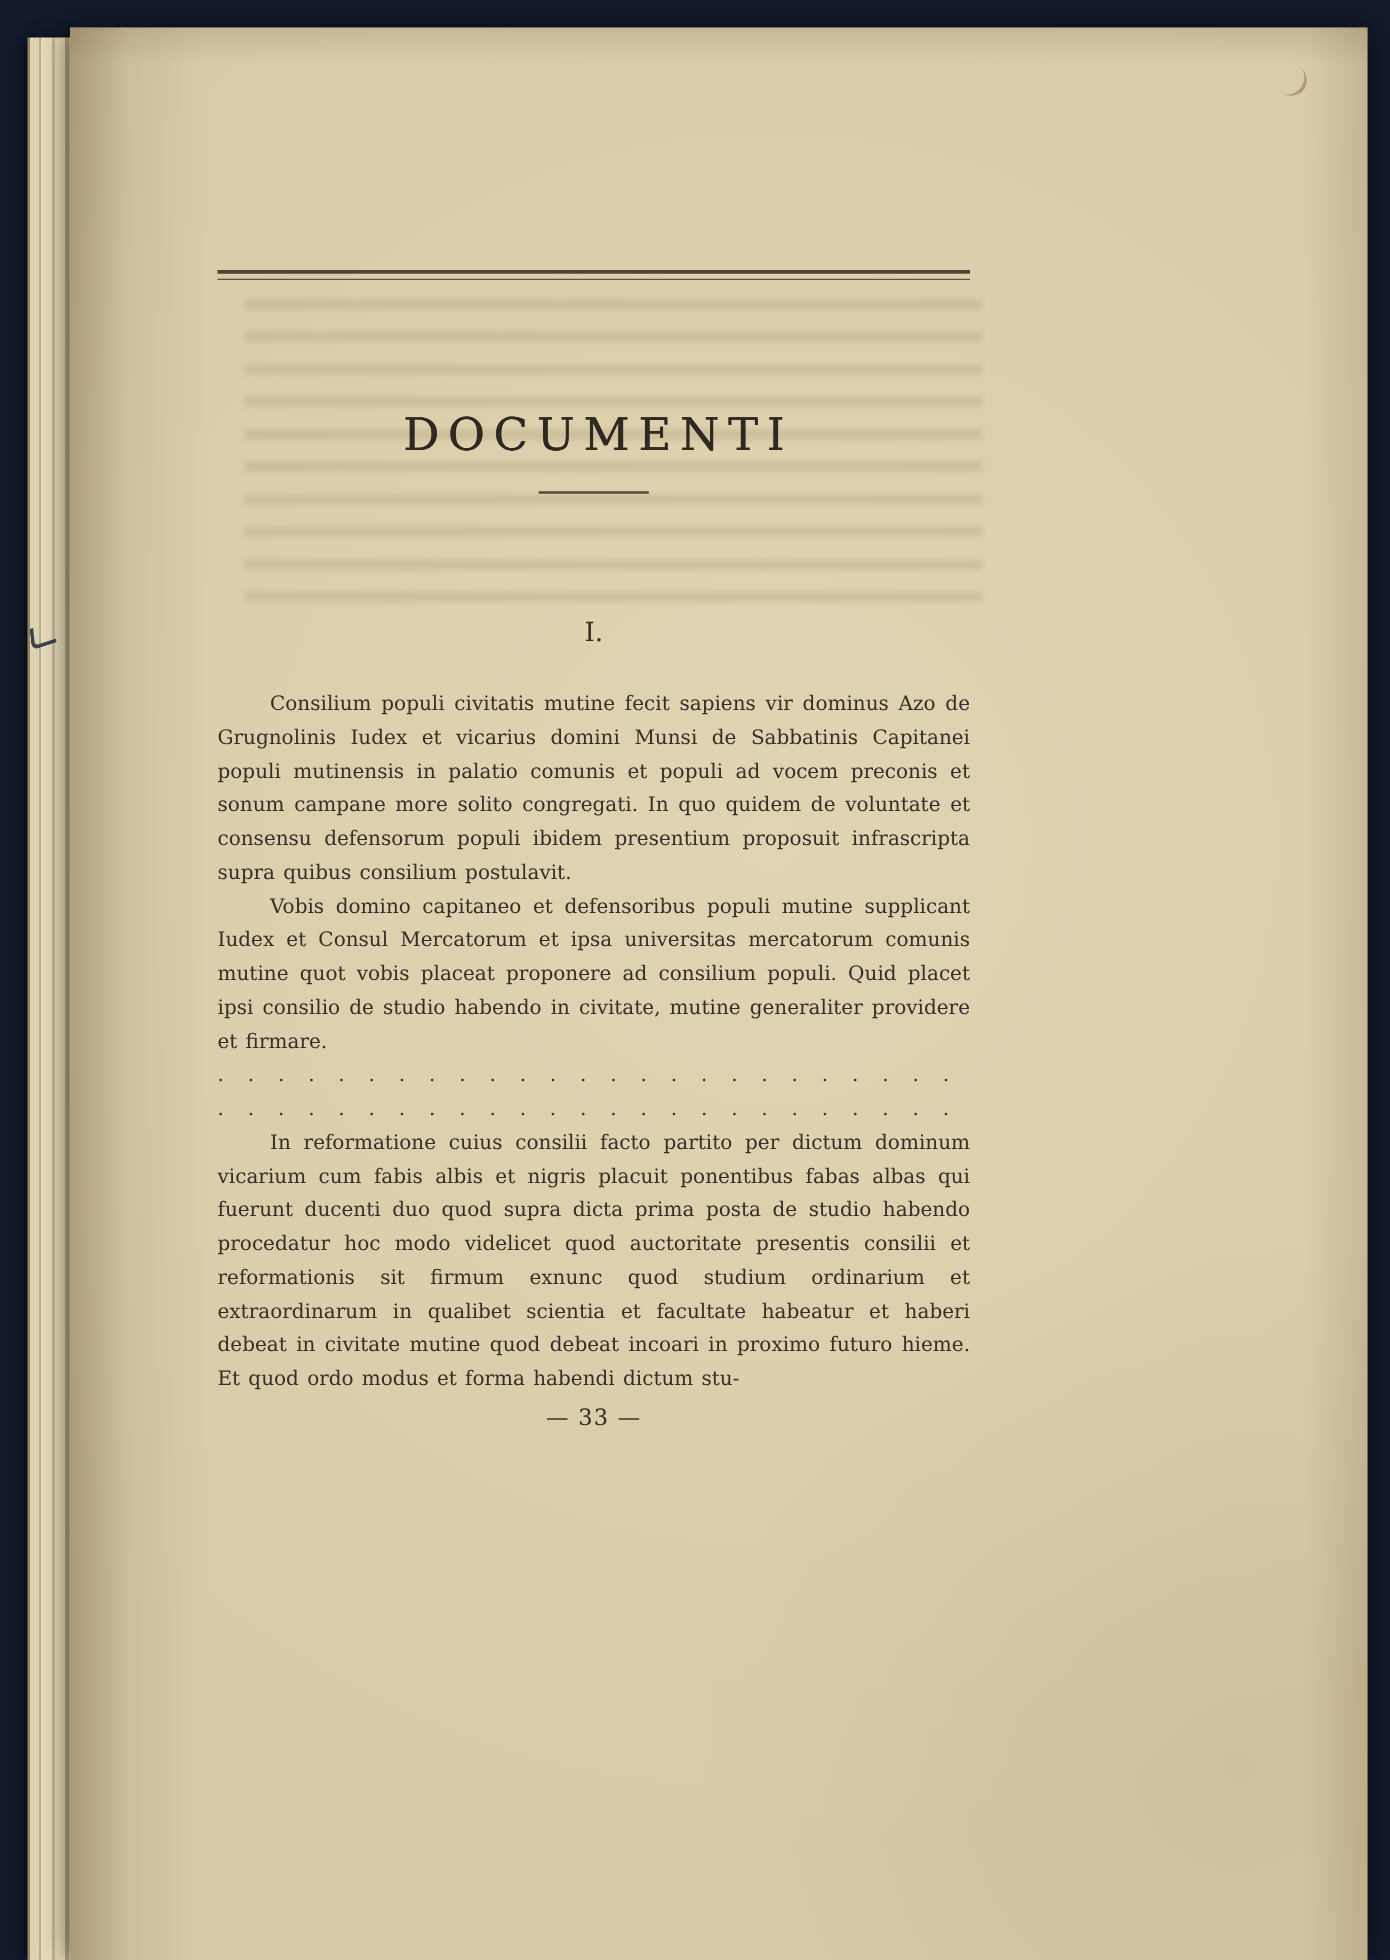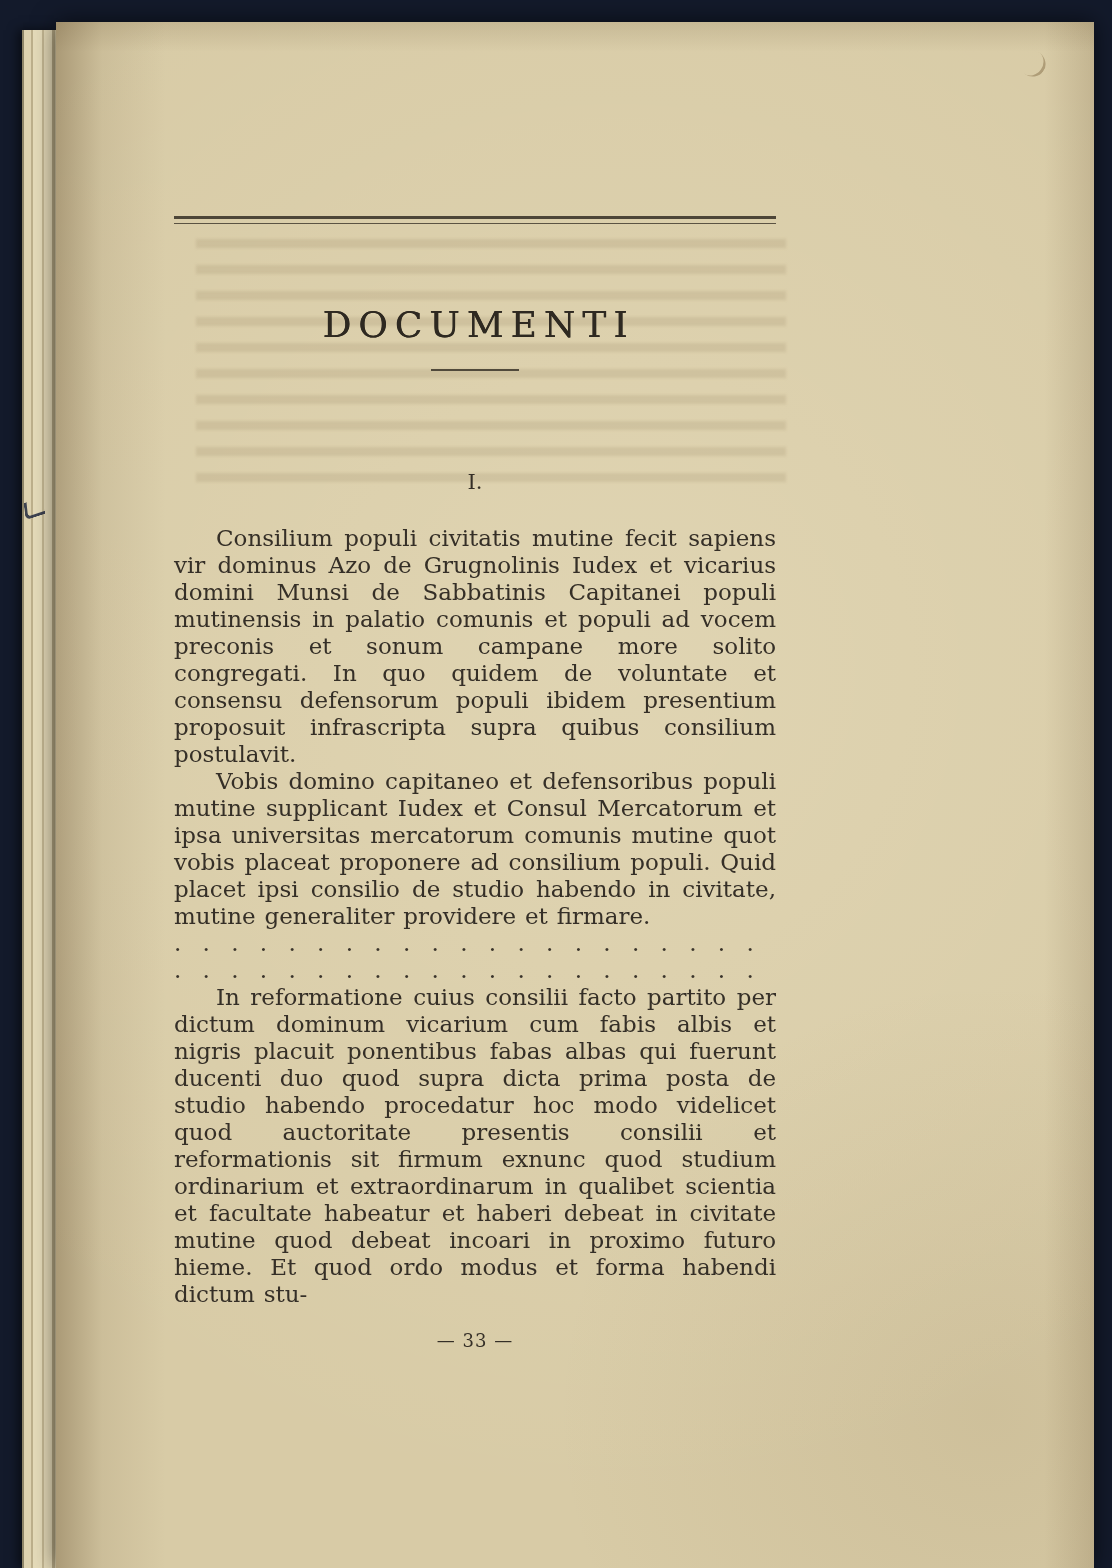--- a/index.html
+++ b/index.html
@@ -101,21 +101,21 @@
   }
 
   .top-rule {
     margin-top: 194px;
     height: 4px;
     border-top: 3px solid rgba(58,52,41,0.88);
     border-bottom: 1px solid rgba(58,52,41,0.80);
   }
 
   .doc-title {
-    margin-top: 80px;
+    margin-top: 104px;
     text-align: center;
     font-size: 36px;
     letter-spacing: 7px;
     padding-left: 7px; 
     color: #2e2921;
     text-shadow: 0.3px 0 0 #2e2921;
   }
 
   .title-rule {
     width: 88px;
@@ -132,42 +132,42 @@
 
   .date-heading {
     margin-top: 20px;
     text-align: center;
     font-size: 19px;
     line-height: 26px;
   }
 
   .body-text {
     margin-top: 30px;
-    font-size: 23px;
+    font-size: 16px;
     line-height: 27px;
     text-align: justify;
     word-spacing: 1.5px;
   }
   .body-text p {
     margin: 0;
     text-indent: 42px;
   }
 
   .dots-row {
     height: 27px;
     line-height: 27px;
     white-space: nowrap;
     overflow: hidden;
     word-spacing: 12px;
     letter-spacing: 1px;
     color: #3a342b;
   }
 
   .page-number {
-    margin-top: 19px;
+    margin-top: 5px;
     text-align: center;
     font-size: 18px;
     letter-spacing: 1px;
     line-height: 27px;
   }
 </style>
 </head>
 <body>
 
 <div>

